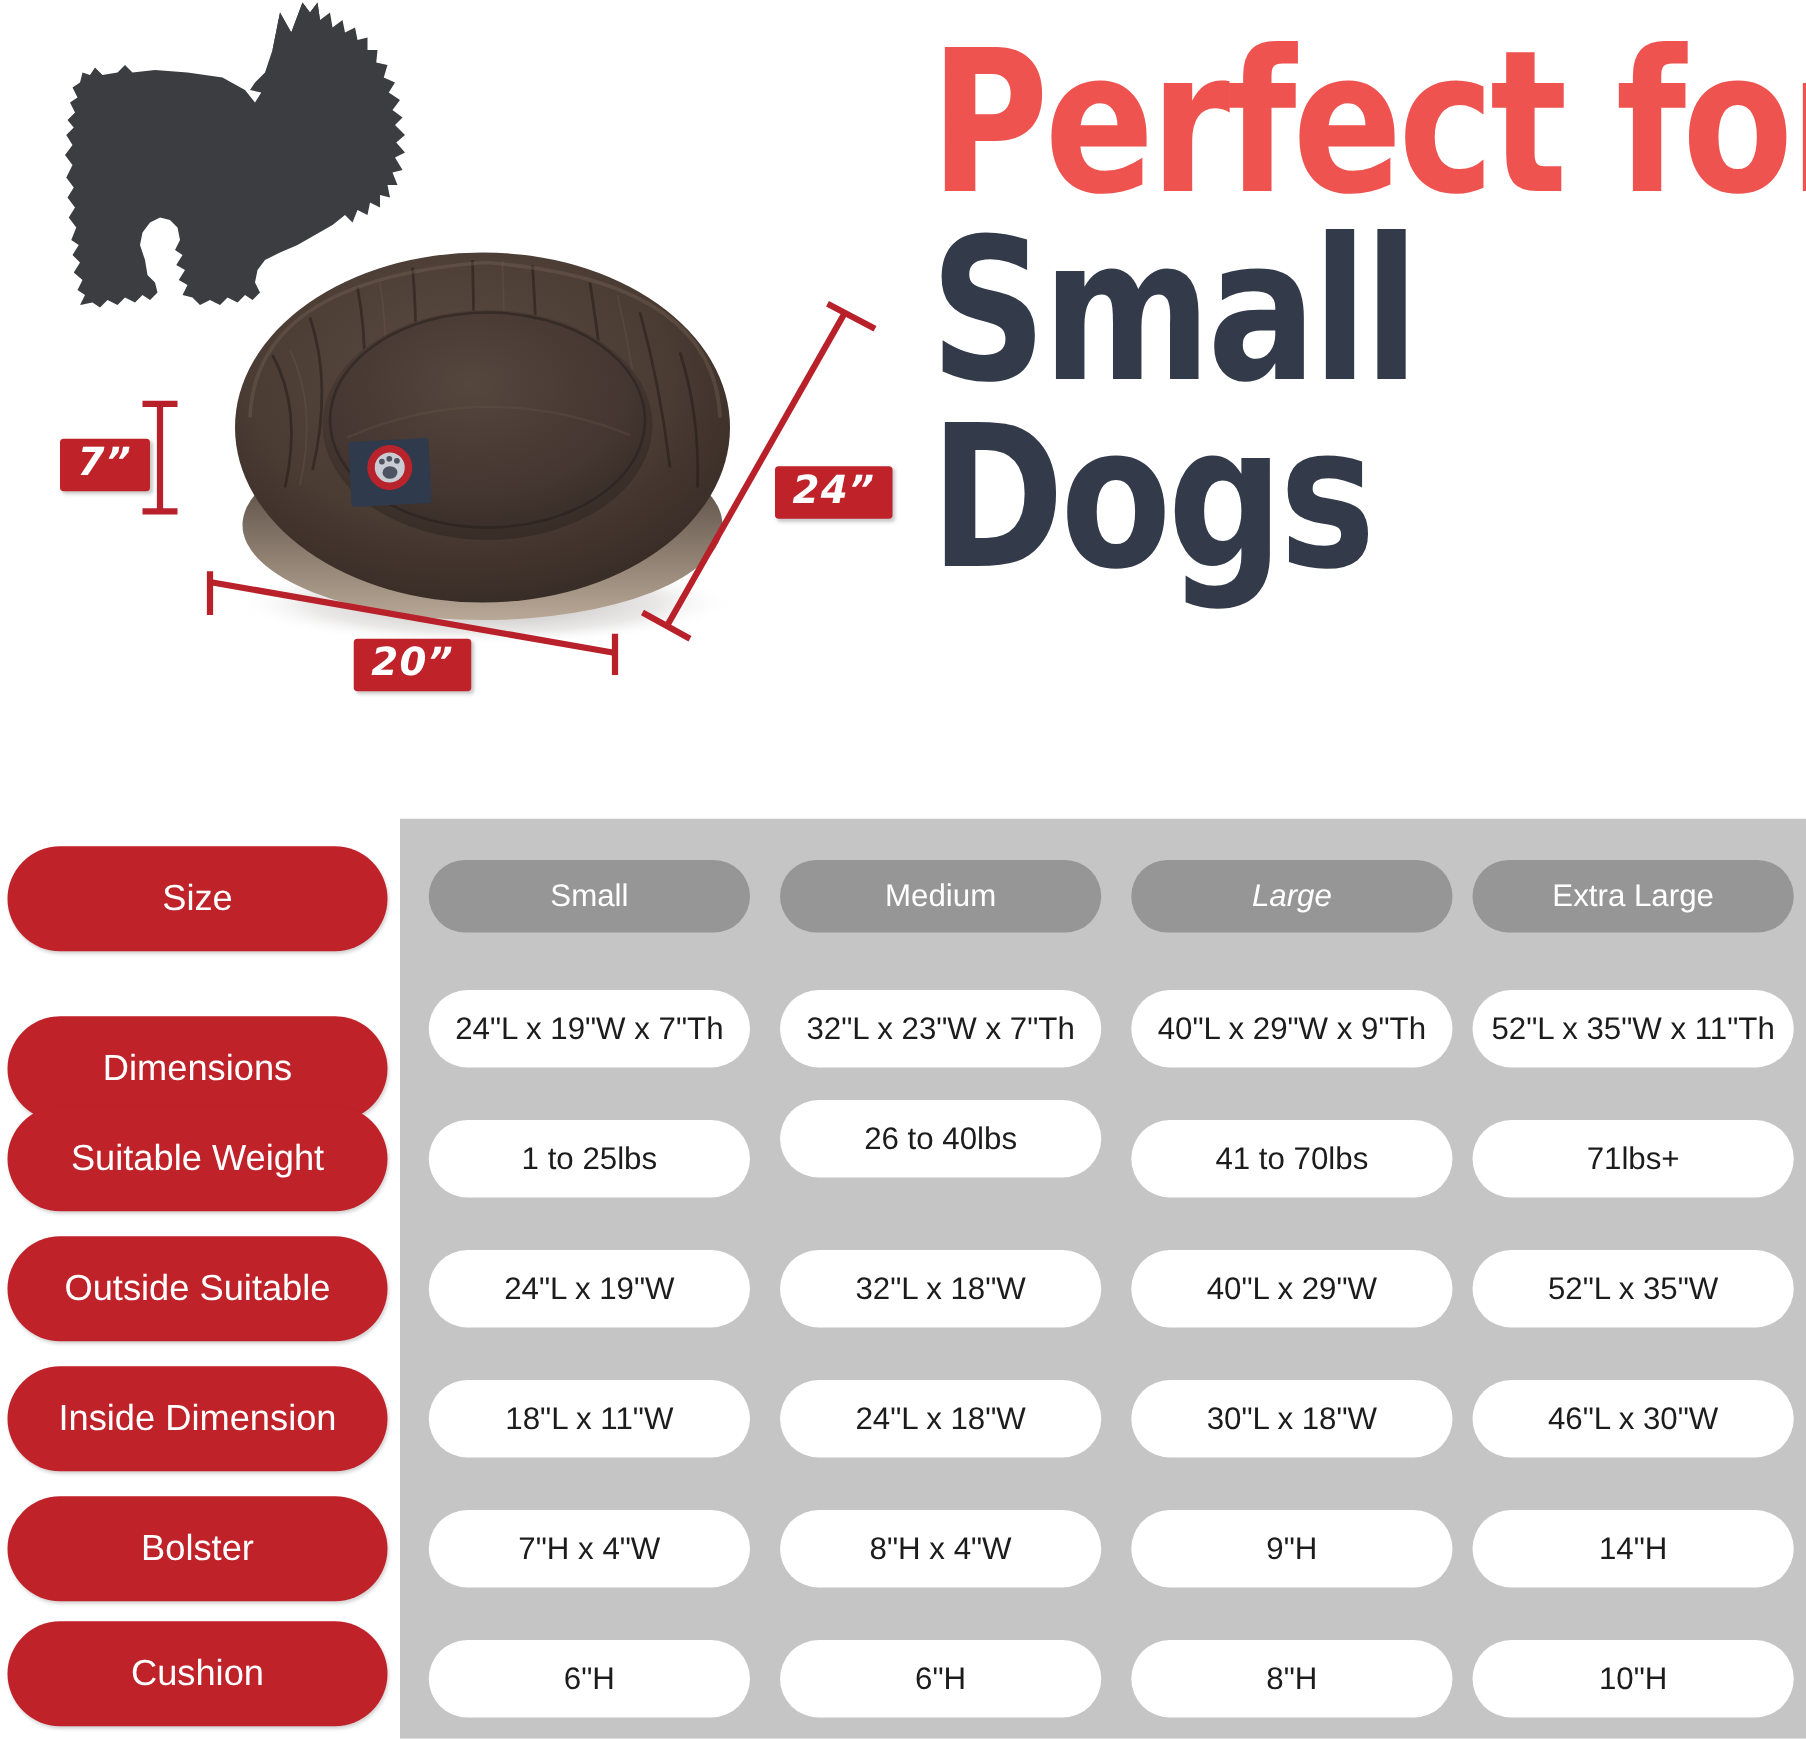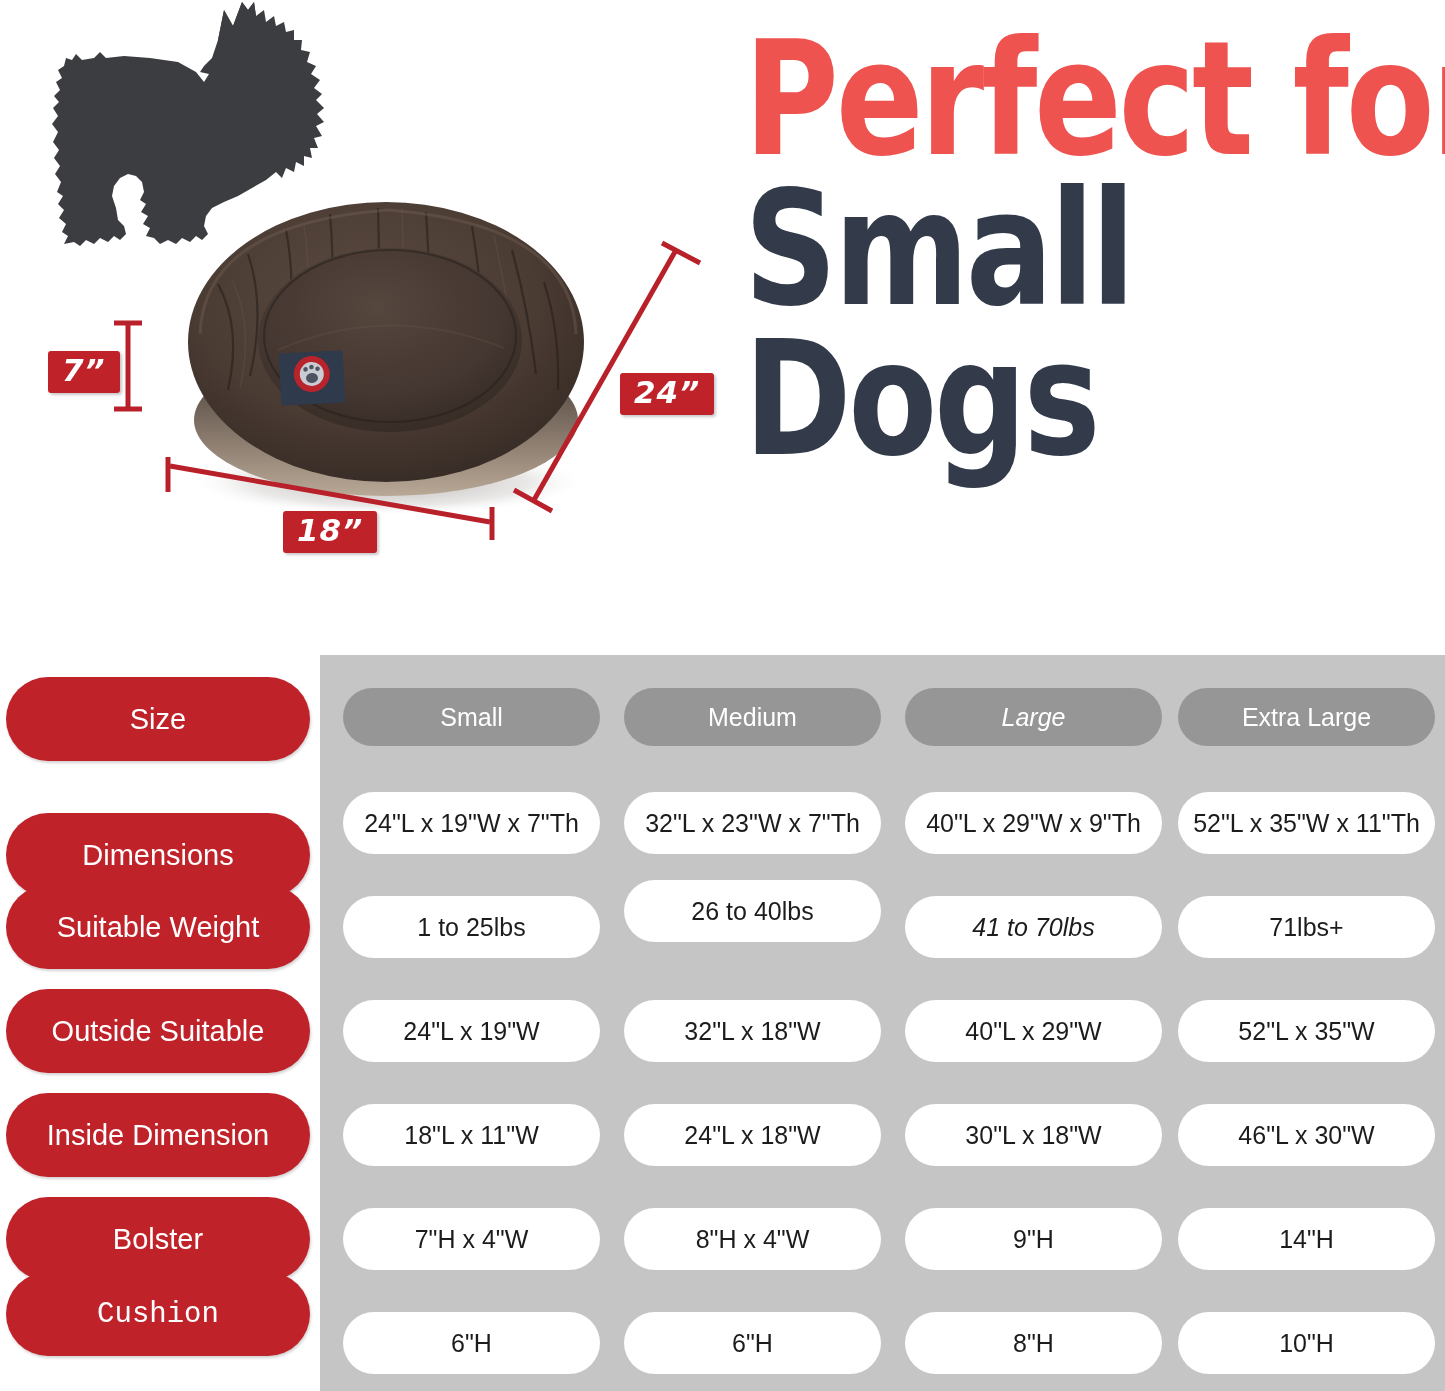--- a/index.html
+++ b/index.html
@@ -265,41 +265,41 @@
     </svg>
 
     <div id="headline">
       <span class="hl-line hl-red">Perfect for</span>
       <span class="hl-line hl-dark">Small</span>
       <span class="hl-line hl-dark">Dogs</span>
     </div>
 
     <div class="dim-label" id="dim-7">7”</div>
     <div class="dim-label" id="dim-24">24”</div>
-    <div class="dim-label" id="dim-19">18”</div>
+    <div class="dim-label" id="dim-19">20”</div>
   </div>
 
   <div id="spec-table">
     <div id="grey-panel">
         <div class="cells-row" style="top: 13px;">
           <div class="cell col-0 header" style="top: 20px;">Small</div>
           <div class="cell col-1 header" style="top: 20px;">Medium</div>
           <div class="cell col-2 header" style="top: 20px; font-style: italic;">Large</div>
           <div class="cell col-3 header" style="top: 20px;">Extra Large</div>
         </div>
         <div class="cells-row" style="top: 117px;">
           <div class="cell col-0" style="top: 20px;">24"L x 19"W x 7"Th</div>
           <div class="cell col-1" style="top: 20px;">32"L x 23"W x 7"Th</div>
           <div class="cell col-2" style="top: 20px;">40"L x 29"W x 9"Th</div>
           <div class="cell col-3" style="top: 20px;">52"L x 35"W x 11"Th</div>
         </div>
         <div class="cells-row" style="top: 221px;">
           <div class="cell col-0" style="top: 20px;">1 to 25lbs</div>
           <div class="cell col-1" style="top: 4px;">26 to 40lbs</div>
-          <div class="cell col-2" style="top: 20px; font-style: italic;">41 to 70lbs</div>
+          <div class="cell col-2" style="top: 20px;">41 to 70lbs</div>
           <div class="cell col-3" style="top: 20px;">71lbs+</div>
         </div>
         <div class="cells-row" style="top: 325px;">
           <div class="cell col-0" style="top: 20px;">24"L x 19"W</div>
           <div class="cell col-1" style="top: 20px;">32"L x 18"W</div>
           <div class="cell col-2" style="top: 20px;">40"L x 29"W</div>
           <div class="cell col-3" style="top: 20px;">52"L x 35"W</div>
         </div>
         <div class="cells-row" style="top: 429px;">
           <div class="cell col-0" style="top: 20px;">18"L x 11"W</div>
@@ -320,17 +320,17 @@
           <div class="cell col-3" style="top: 20px;">10"H</div>
         </div>
       </div>
     <div id="label-col">
         <div class="row-label" style="top: 22px;">Size</div>
         <div class="row-label" style="top: 144px; margin-top: 14px;">Dimensions</div>
         <div class="row-label" style="top: 230px;">Suitable Weight</div>
         <div class="row-label" style="top: 334px;">Outside Suitable</div>
         <div class="row-label" style="top: 438px;">Inside Dimension</div>
         <div class="row-label" style="top: 542px;">Bolster</div>
-        <div class="row-label" style="top: 617px; font-family: Liberation Mono, monospace;">Cushion</div>
+        <div class="row-label" style="top: 642px;">Cushion</div>
       </div>
   </div>
 
 </div>
 
 </body></html>

